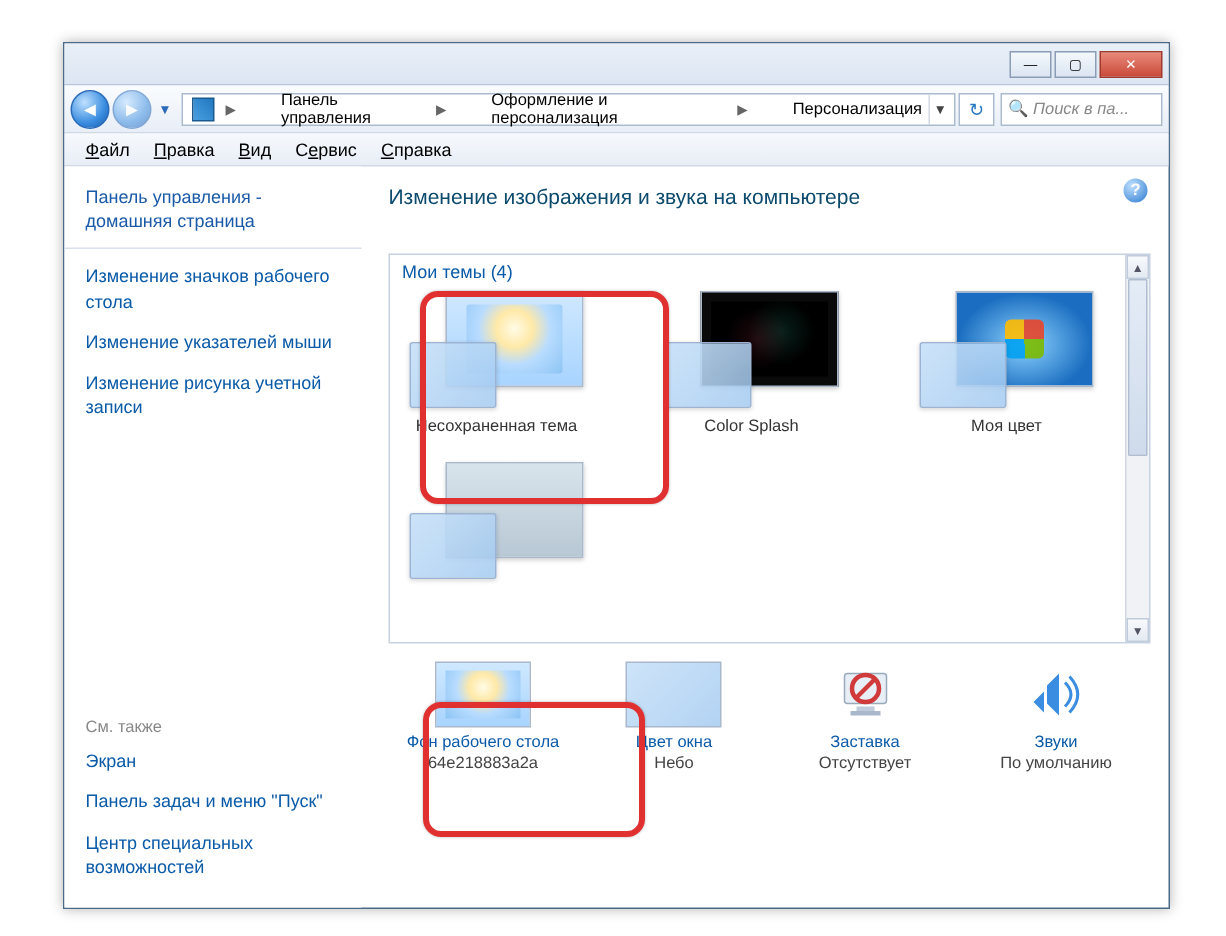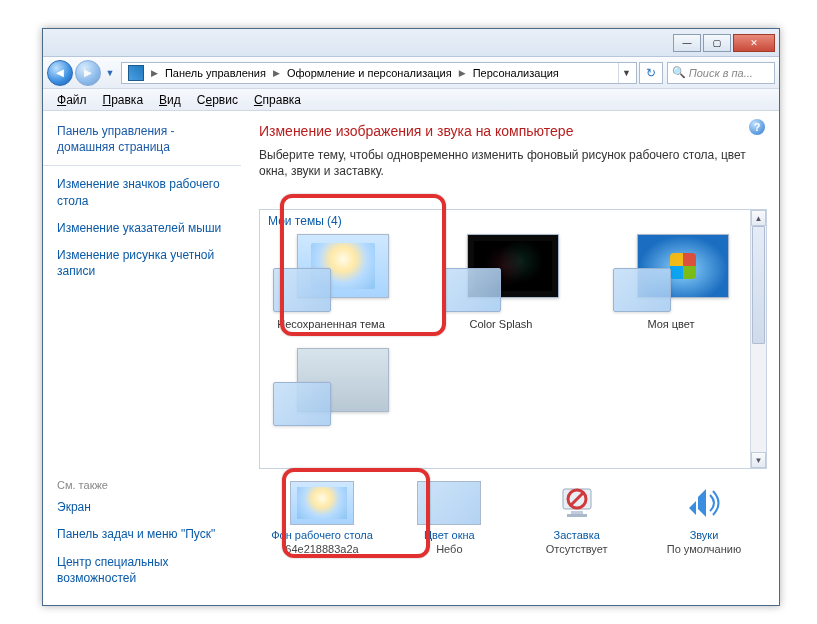--- a/index.html
+++ b/index.html
@@ -7,38 +7,38 @@
 .window { position: absolute; top: 28px; left: 42px; width: 738px; height: 578px; border: 1px solid #4a6a8a; background: #fff; box-shadow: 0 0 8px rgba(0,0,0,.3); }
 .titlebar { height: 28px; background: linear-gradient(#e9eff7,#dce6f2); display: flex; justify-content: flex-end; align-items: center; padding-right: 4px; border-bottom: 1px solid #b7c6da; }
 .winbtn { width: 28px; height: 18px; margin-left: 2px; border: 1px solid #8a9db5; background: linear-gradient(#f4f8fc,#dbe5f1); display: inline-flex; align-items: center; justify-content: center; font-size: 9px; cursor: default; }
 .winbtn.close { background: linear-gradient(#e98a7a,#c94a3a); color: #fff; border-color: #a03a2a; width: 42px; }
 .navbar { height: 32px; display: flex; align-items: center; background: linear-gradient(#fafcfe,#e8eef7); border-bottom: 1px solid #d0d8e4; padding: 0 4px; }
 .navbtn { width: 26px; height: 26px; border-radius: 50%; background: radial-gradient(circle at 35% 30%,#bfe1ff,#3a8de0 60%,#1a5aa8); border: 1px solid #2a6ab8; display: inline-flex; align-items: center; justify-content: center; color: #fff; font-size: 13px; margin-right: 2px; }
 .navbtn.fwd { opacity: .55; }
 .chev { width: 14px; height: 14px; display: inline-flex; align-items: center; justify-content: center; color: #2a6ab8; font-size: 9px; margin-right: 4px; }
 .addr { flex: 1; display: flex; align-items: center; height: 22px; border: 1px solid #aabbd0; background: #fff; padding: 0 2px; font-size: 11px; }
 .addr .ico { width: 16px; height: 16px; margin: 0 4px; background: linear-gradient(45deg,#4aa0e0,#2078c0); border: 1px solid #1a5a90; }
-.crumb { display: inline-flex; align-items: center; height: 100%; padding: 0 4px; }
+.crumb { display: inline-flex; align-items: center; height: 100%; padding: 0 4px; margin-left: 23px; }
 .crumb-ar { color: #666; padding: 0 3px; font-size: 9px; }
 .addr-drop { width: 16px; text-align: center; color: #444; font-size: 9px; border-left: 1px solid #d0d8e4; height: 100%; display: flex; align-items: center; justify-content: center; }
 .refresh { width: 24px; height: 22px; border: 1px solid #aabbd0; background: #fff; display: inline-flex; align-items: center; justify-content: center; color: #2a78c0; margin-left: 2px; font-size: 12px; }
 .search { width: 108px; height: 22px; border: 1px solid #aabbd0; background: #fff; margin-left: 4px; display: flex; align-items: center; padding: 0 4px; color: #888; font-style: italic; font-size: 11px; }
 .search .sico { color: #3a8de0; margin-right: 3px; font-style: normal; }
 .menubar { height: 22px; background: linear-gradient(#f6f9fd,#e8eef7); border-bottom: 1px solid #d0d8e4; display: flex; align-items: center; padding: 0 6px; font-size: 12px; }
 .mitem { padding: 0 8px; height: 100%; display: inline-flex; align-items: center; }
 .mitem u { text-decoration: underline; }
 .body { display: flex; height: calc(100% - 82px); }
 .sidebar { width: 198px; background: #fff; padding: 12px 14px 8px 14px; display: flex; flex-direction: column; font-size: 12px; }
 .side-link { color: #0a5aa8; margin-bottom: 11px; line-height: 1.35; cursor: pointer; }
 .side-head { color: #1a5aa8; margin-bottom: 10px; line-height: 1.35; }
 .side-sep { flex: 1; }
 .side-also { color: #888; font-size: 11px; margin-bottom: 8px; }
 .content { flex: 1; padding: 12px 12px 8px 18px; position: relative; overflow: hidden; }
 .help-icon { position: absolute; top: 8px; right: 14px; width: 16px; height: 16px; border-radius: 50%; background: radial-gradient(circle at 35% 30%,#bfe1ff,#2a78d0); color: #fff; font-size: 11px; font-weight: bold; display: flex; align-items: center; justify-content: center; }
-h1 { color: #b91c1c; font-size: 14px; font-weight: normal; margin-bottom: 8px; }
+h1 { color: #0c4a6e; font-size: 14px; font-weight: normal; margin-bottom: 8px; }
 .desc { color: #333; font-size: 12px; margin-bottom: 8px; line-height: 1.35; }
 .themes-box { border: 1px solid #c7d2e2; height: 260px; overflow: hidden; position: relative; margin-top: 30px; }
 .themes-head { color: #0a5aa8; font-size: 12px; padding: 4px 8px 0 8px; }
 .themes-row { display: flex; flex-wrap: wrap; padding: 6px 8px; gap: 18px 44px; }
 .theme { width: 126px; display: flex; flex-direction: column; align-items: center; }
 .thumb-wrap { width: 116px; height: 78px; position: relative; margin-bottom: 6px; }
 .thumb-bg { position: absolute; top: 0; right: 0; width: 92px; height: 64px; border: 1px solid #aab8cc; background: #7fb8e8; box-shadow: 0 1px 3px rgba(0,0,0,.2); }
 .thumb-bg.religious { background: linear-gradient(#cfe8ff,#a8d4ff); display: flex; align-items: center; justify-content: center; }
 .thumb-bg.religious::after { content: ""; width: 64px; height: 46px; background: radial-gradient(circle at 50% 35%,#fffbe6 0,#ffe9a8 28%,#b8dcff 55%,#8cc4f4 100%); border-radius: 2px; }
 .thumb-bg.splash { background: #0a0a0a; }
@@ -128,21 +128,20 @@
       <div class="side-sep"></div>
       <div class="side-also">См. также</div>
       <div class="side-link">Экран</div>
       <div class="side-link">Панель задач и меню "Пуск"</div>
       <div class="side-link">Центр специальных возможностей</div>
     </div>
 
     <div class="content">
       <div class="help-icon">?</div>
       <h1>Изменение изображения и звука на компьютере</h1>
-      <p class="desc">Выберите тему, чтобы одновременно изменить фоновый рисунок рабочего стола, цвет окна, звуки и заставку.</p>
 
       <div class="themes-box">
         <div class="themes-head">Мои темы (4)</div>
         <div class="themes-row">
           <div class="theme">
             <div class="thumb-wrap">
               <div class="thumb-bg religious"></div>
               <div class="thumb-aero"></div>
             </div>
             <div class="theme-label">Несохраненная тема</div>

